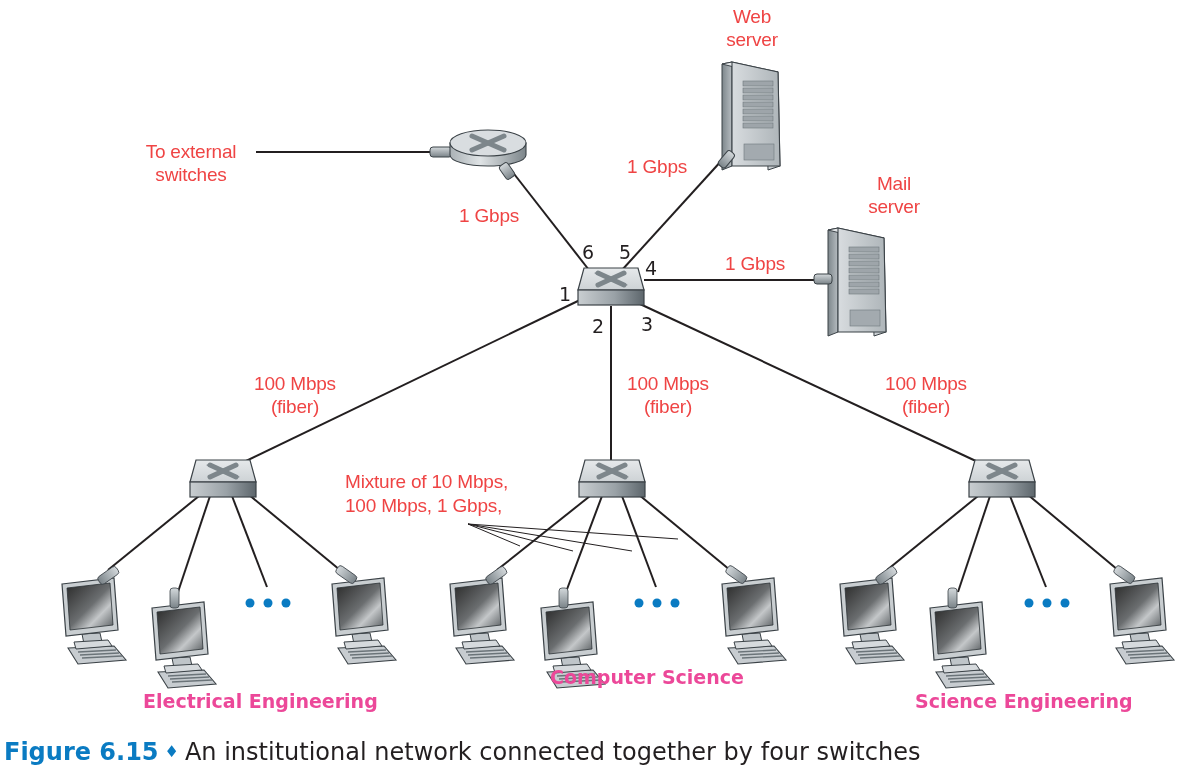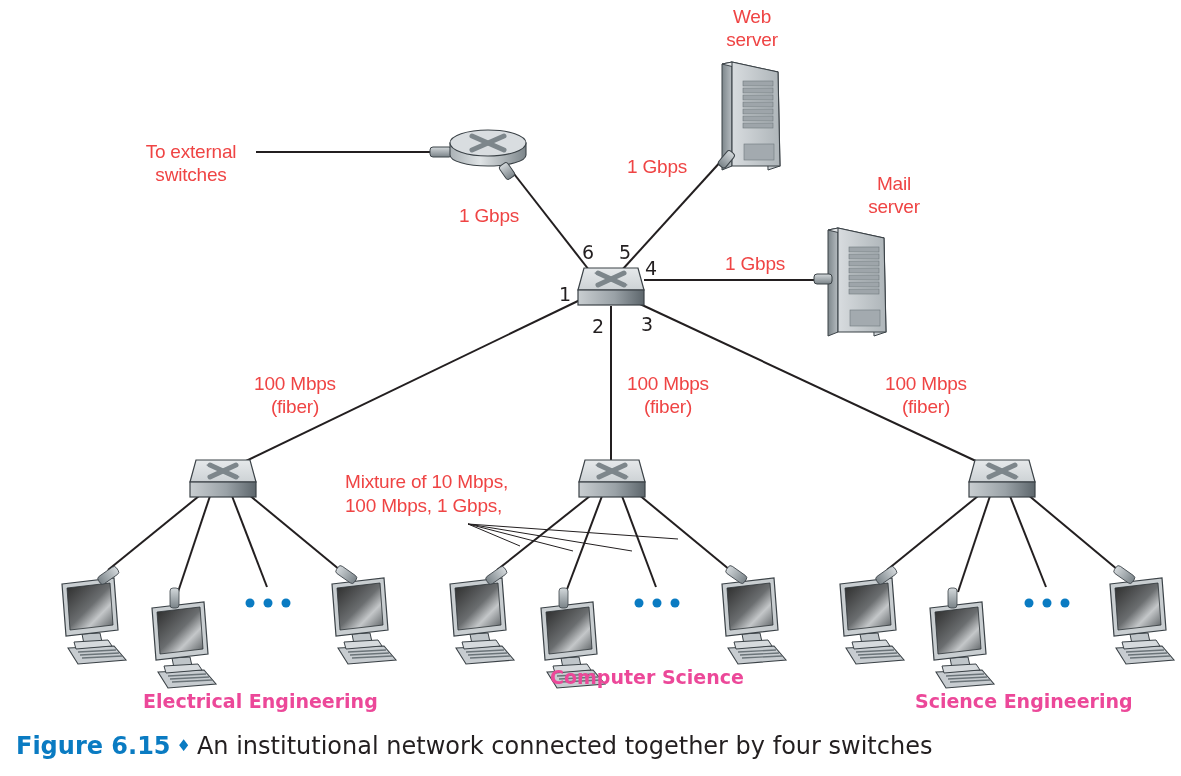--- a/index.html
+++ b/index.html
@@ -2,21 +2,21 @@
 <html><head>
 <meta charset="utf-8">
 <style>
   html, body { margin:0; padding:0; background:#ffffff; }
   body { width:1181px; height:776px; overflow:hidden; position:relative; font-family:"DejaVu Sans", sans-serif; color:#231f20; }
   #diagram { position:absolute; left:0; top:0; width:1181px; height:776px; }
   .lbl { position:absolute; font-family:Liberation Sans, sans-serif; font-size:19px; line-height:23px; color:#ef4444; white-space:nowrap; letter-spacing:-0.2px; }
   .center { text-align:center; }
   .port { position:absolute; font-size:19px; line-height:20px; color:#231f20; }
   .dept { position:absolute; font-weight:bold; font-size:19px; line-height:22px; white-space:nowrap; color:#ec4899;margin-left:24px; }
-  .caption { position:absolute; left:16px; top:731px; font-size:24px; line-height:30px; white-space:nowrap; color:#231f20; }
+  .caption { position:absolute; left:4px; top:731px; font-size:24px; line-height:42px; white-space:nowrap; color:#231f20; }
   .caption .fig { color:#0a7bc2; font-weight:bold; }
   .caption .dia { color:#0a7bc2; font-size:16px; vertical-align:3px; padding:0 6px; }
 </style>
 </head>
 <body>
 
 <svg id="diagram" width="1181" height="776" viewBox="0 0 1181 776" xmlns="http://www.w3.org/2000/svg">
   <defs>
     <linearGradient id="swFront" x1="0" x2="1" y1="0" y2="0">
       <stop offset="0" stop-color="#c9ced1"></stop>

